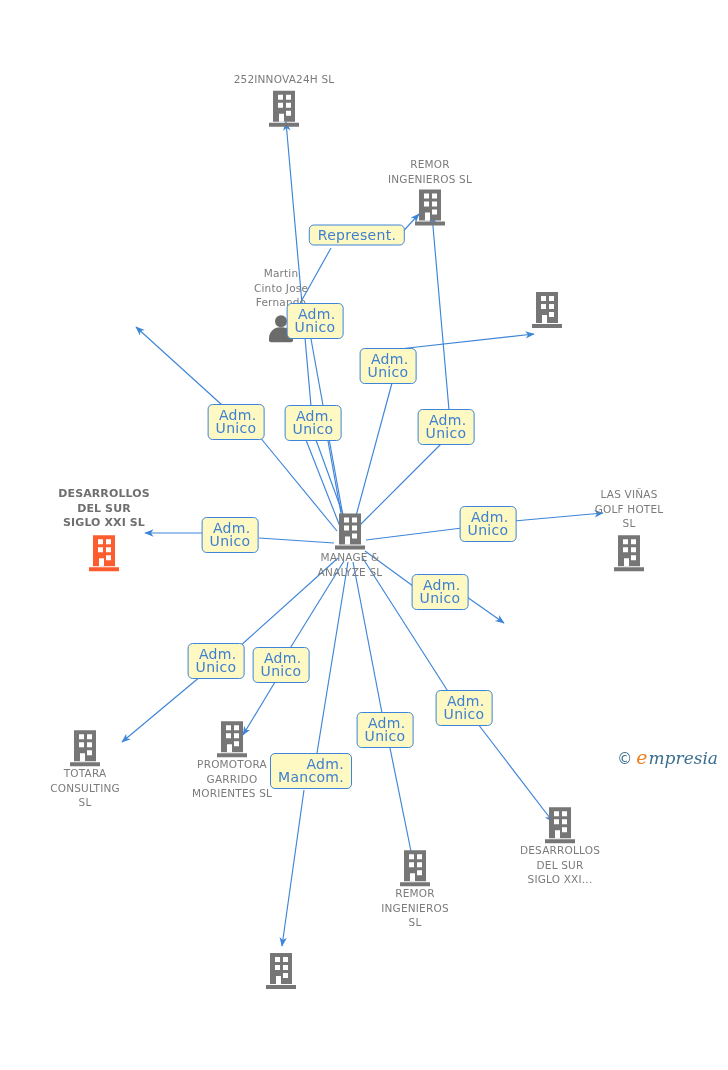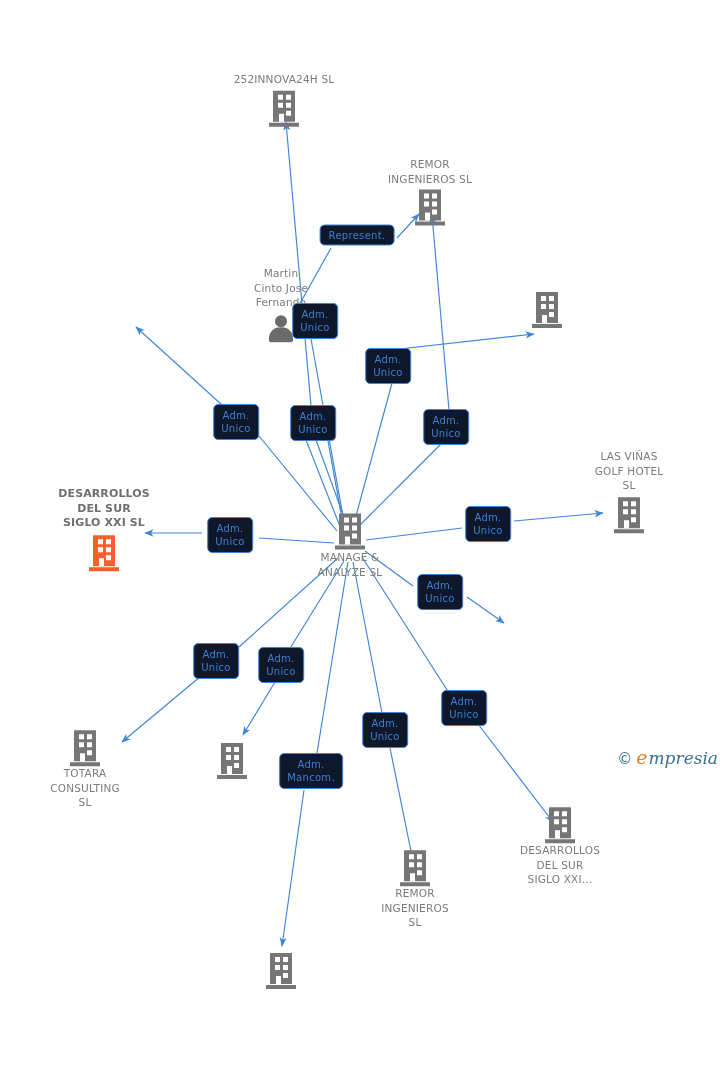--- a/index.html
+++ b/index.html
@@ -29,22 +29,22 @@
   .bld.orange .body,.bld.orange .base{background:#fc5c2e;}
 
   
   .person{width:26px;height:30px;position:relative;}
   .person .head{position:absolute;left:7px;top:1px;width:12px;height:12px;border-radius:50%;background:#6b6b6b;}
   .person .torso{position:absolute;left:1px;top:13px;width:24px;height:15px;background:#6b6b6b;
                  border-radius:11px 11px 2px 2px;}
 
   
   .badge{position:absolute;transform:translate(-50%,-50%);
-         background:#0f172a;border:1.4px solid #3d85d8;border-radius:5px;
-         color:#3d7fd0;font-size:10px;line-height:13px;text-align:center;
+         background:#fef9c3;border:1.4px solid #3d85d8;border-radius:5px;
+         color:#3d7fd0;font-size:14px;line-height:13px;text-align:right;
          padding:4px 7px;white-space:pre-line;letter-spacing:.3px;
          box-shadow:0 0 0 0 rgba(0,0,0,0);}
   .badge.one{padding:3px 8px;}
 
   
   #wm{position:absolute;right:10px;bottom:10px;display:flex;align-items:baseline;gap:4px;}
   #wm .c{font-size:15px;color:#3b6e8f;}
   #wm .e{font-family:"DejaVu Serif","Liberation Serif",serif;font-style:italic;
          font-size:19px;color:#ef7f1a;line-height:1;}
   #wm .rest{font-family:"DejaVu Serif","Liberation Serif",serif;font-style:italic;
@@ -164,21 +164,21 @@
 Cinto Jose
 Fernando</div>
     <div class="ico">
       <div class="person">
           <div class="head"></div>
           <div class="torso"></div>
         </div>
     </div>
   </div>
 
-  <div class="node above" style="left:629px;top:491px">
+  <div class="node above" style="left:629px;top:529px">
     <div class="lbl">LAS VIÑAS
 GOLF HOTEL
 SL</div>
     <div class="ico">
       <div class="bld">
           <div class="body"></div>
         <i style="left:9px;top:4px"></i>
           <i style="left:17px;top:4px"></i>
         <i style="left:9px;top:12px"></i>
           <i style="left:17px;top:12px"></i>
@@ -237,20 +237,23 @@
         <i style="left:9px;top:12px"></i>
           <i style="left:17px;top:12px"></i>
         <i style="left:17px;top:20px"></i>
         <div class="door"></div>
           <div class="base"></div>
         </div>
     </div>
   </div>
 
   <div class="node below" style="left:232px;top:761px">
+    <div class="lbl">PROMOTORA
+GARRIDO
+MORIENTES SL</div>
     <div class="ico">
       <div class="bld">
           <div class="body"></div>
         <i style="left:9px;top:4px"></i>
           <i style="left:17px;top:4px"></i>
         <i style="left:9px;top:12px"></i>
           <i style="left:17px;top:12px"></i>
         <i style="left:17px;top:20px"></i>
         <div class="door"></div>
           <div class="base"></div>

